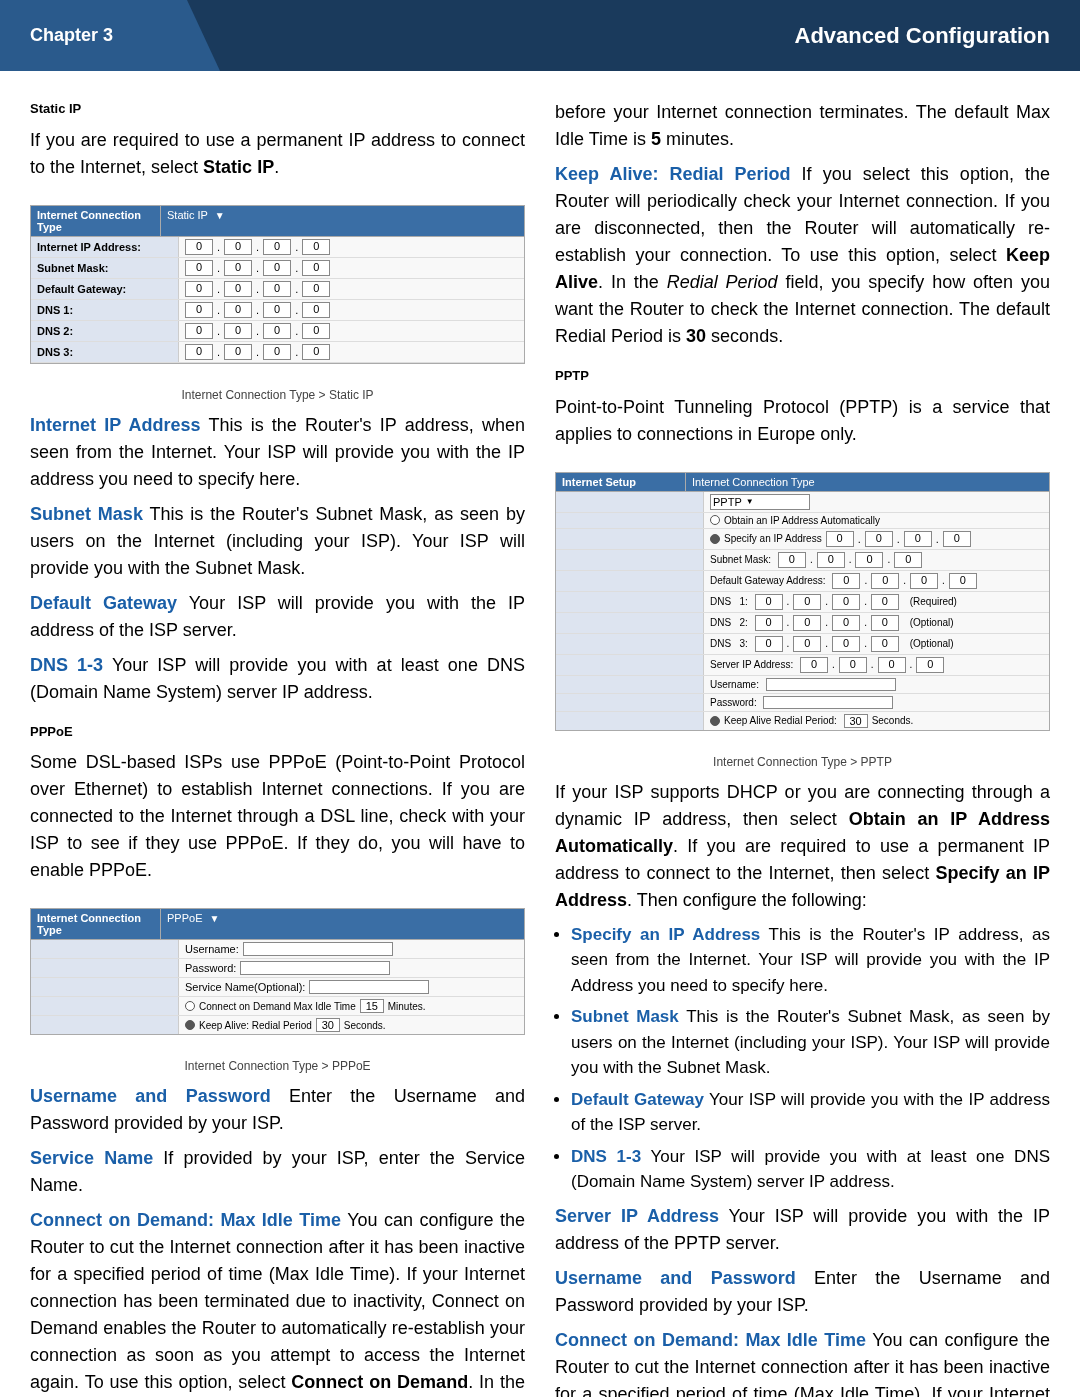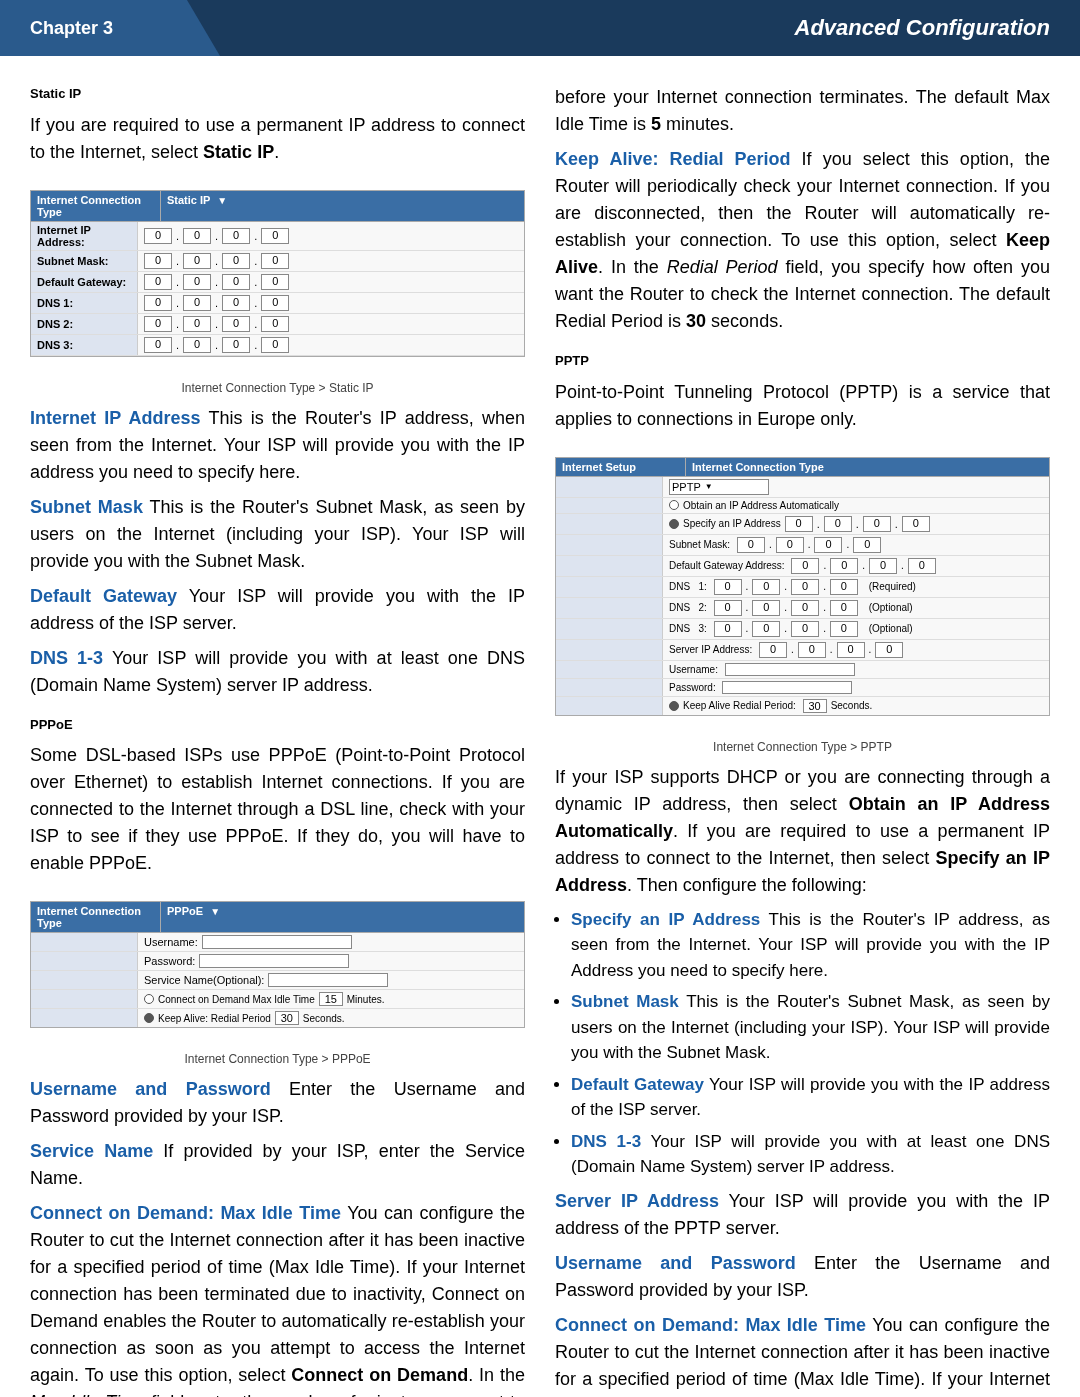--- a/index.html
+++ b/index.html
@@ -9,21 +9,21 @@
       background: #fff;
       color: #000;
       width: 1080px;
       min-height: 1397px;
     }
 
     
     .page-header {
       display: flex;
       align-items: stretch;
-      height: 56px;
+      height: 71px;
       background: #1a3a5c;
     }
     .header-chapter {
       background: #2a5a8c;
       color: #fff;
       font-size: 18px;
       font-weight: bold;
       padding: 0 30px;
       display: flex;
       align-items: center;
@@ -32,21 +32,20 @@
     }
     .header-title {
       flex: 1;
       color: #fff;
       font-size: 22px;
       font-weight: bold;
       display: flex;
       align-items: center;
       justify-content: flex-end;
       padding-right: 30px;
-      font-style: italic;
     }
 
     
     .content-area {
       display: flex;
       padding: 28px 30px;
       gap: 30px;
     }
     .left-col {
       flex: 1;
@@ -171,31 +170,31 @@
       width: 130px;
       font-weight: bold;
       padding: 3px 6px;
       border-right: 1px solid #aaa;
       background: #3a6ea5;
       color: #fff;
     }
     .inet-conn-box-header .col2 {
       flex: 1;
       padding: 3px 6px;
-      font-weight: bold;
+      font-weight: normal;
       background: #3a6ea5;
       color: #fff;
     }
     .inet-conn-box-row {
       display: flex;
       font-size: 11px;
       border-bottom: 1px solid #ddd;
     }
     .inet-conn-box-row .col1 {
-      width: 107px;
+      width: 148px;
       padding: 2px 6px;
       border-right: 1px solid #ccc;
       background: #dde4f0;
       font-weight: bold;
       display: flex;
       align-items: center;
     }
     .inet-conn-box-row .col2 {
       flex: 1;
       padding: 2px 6px;

